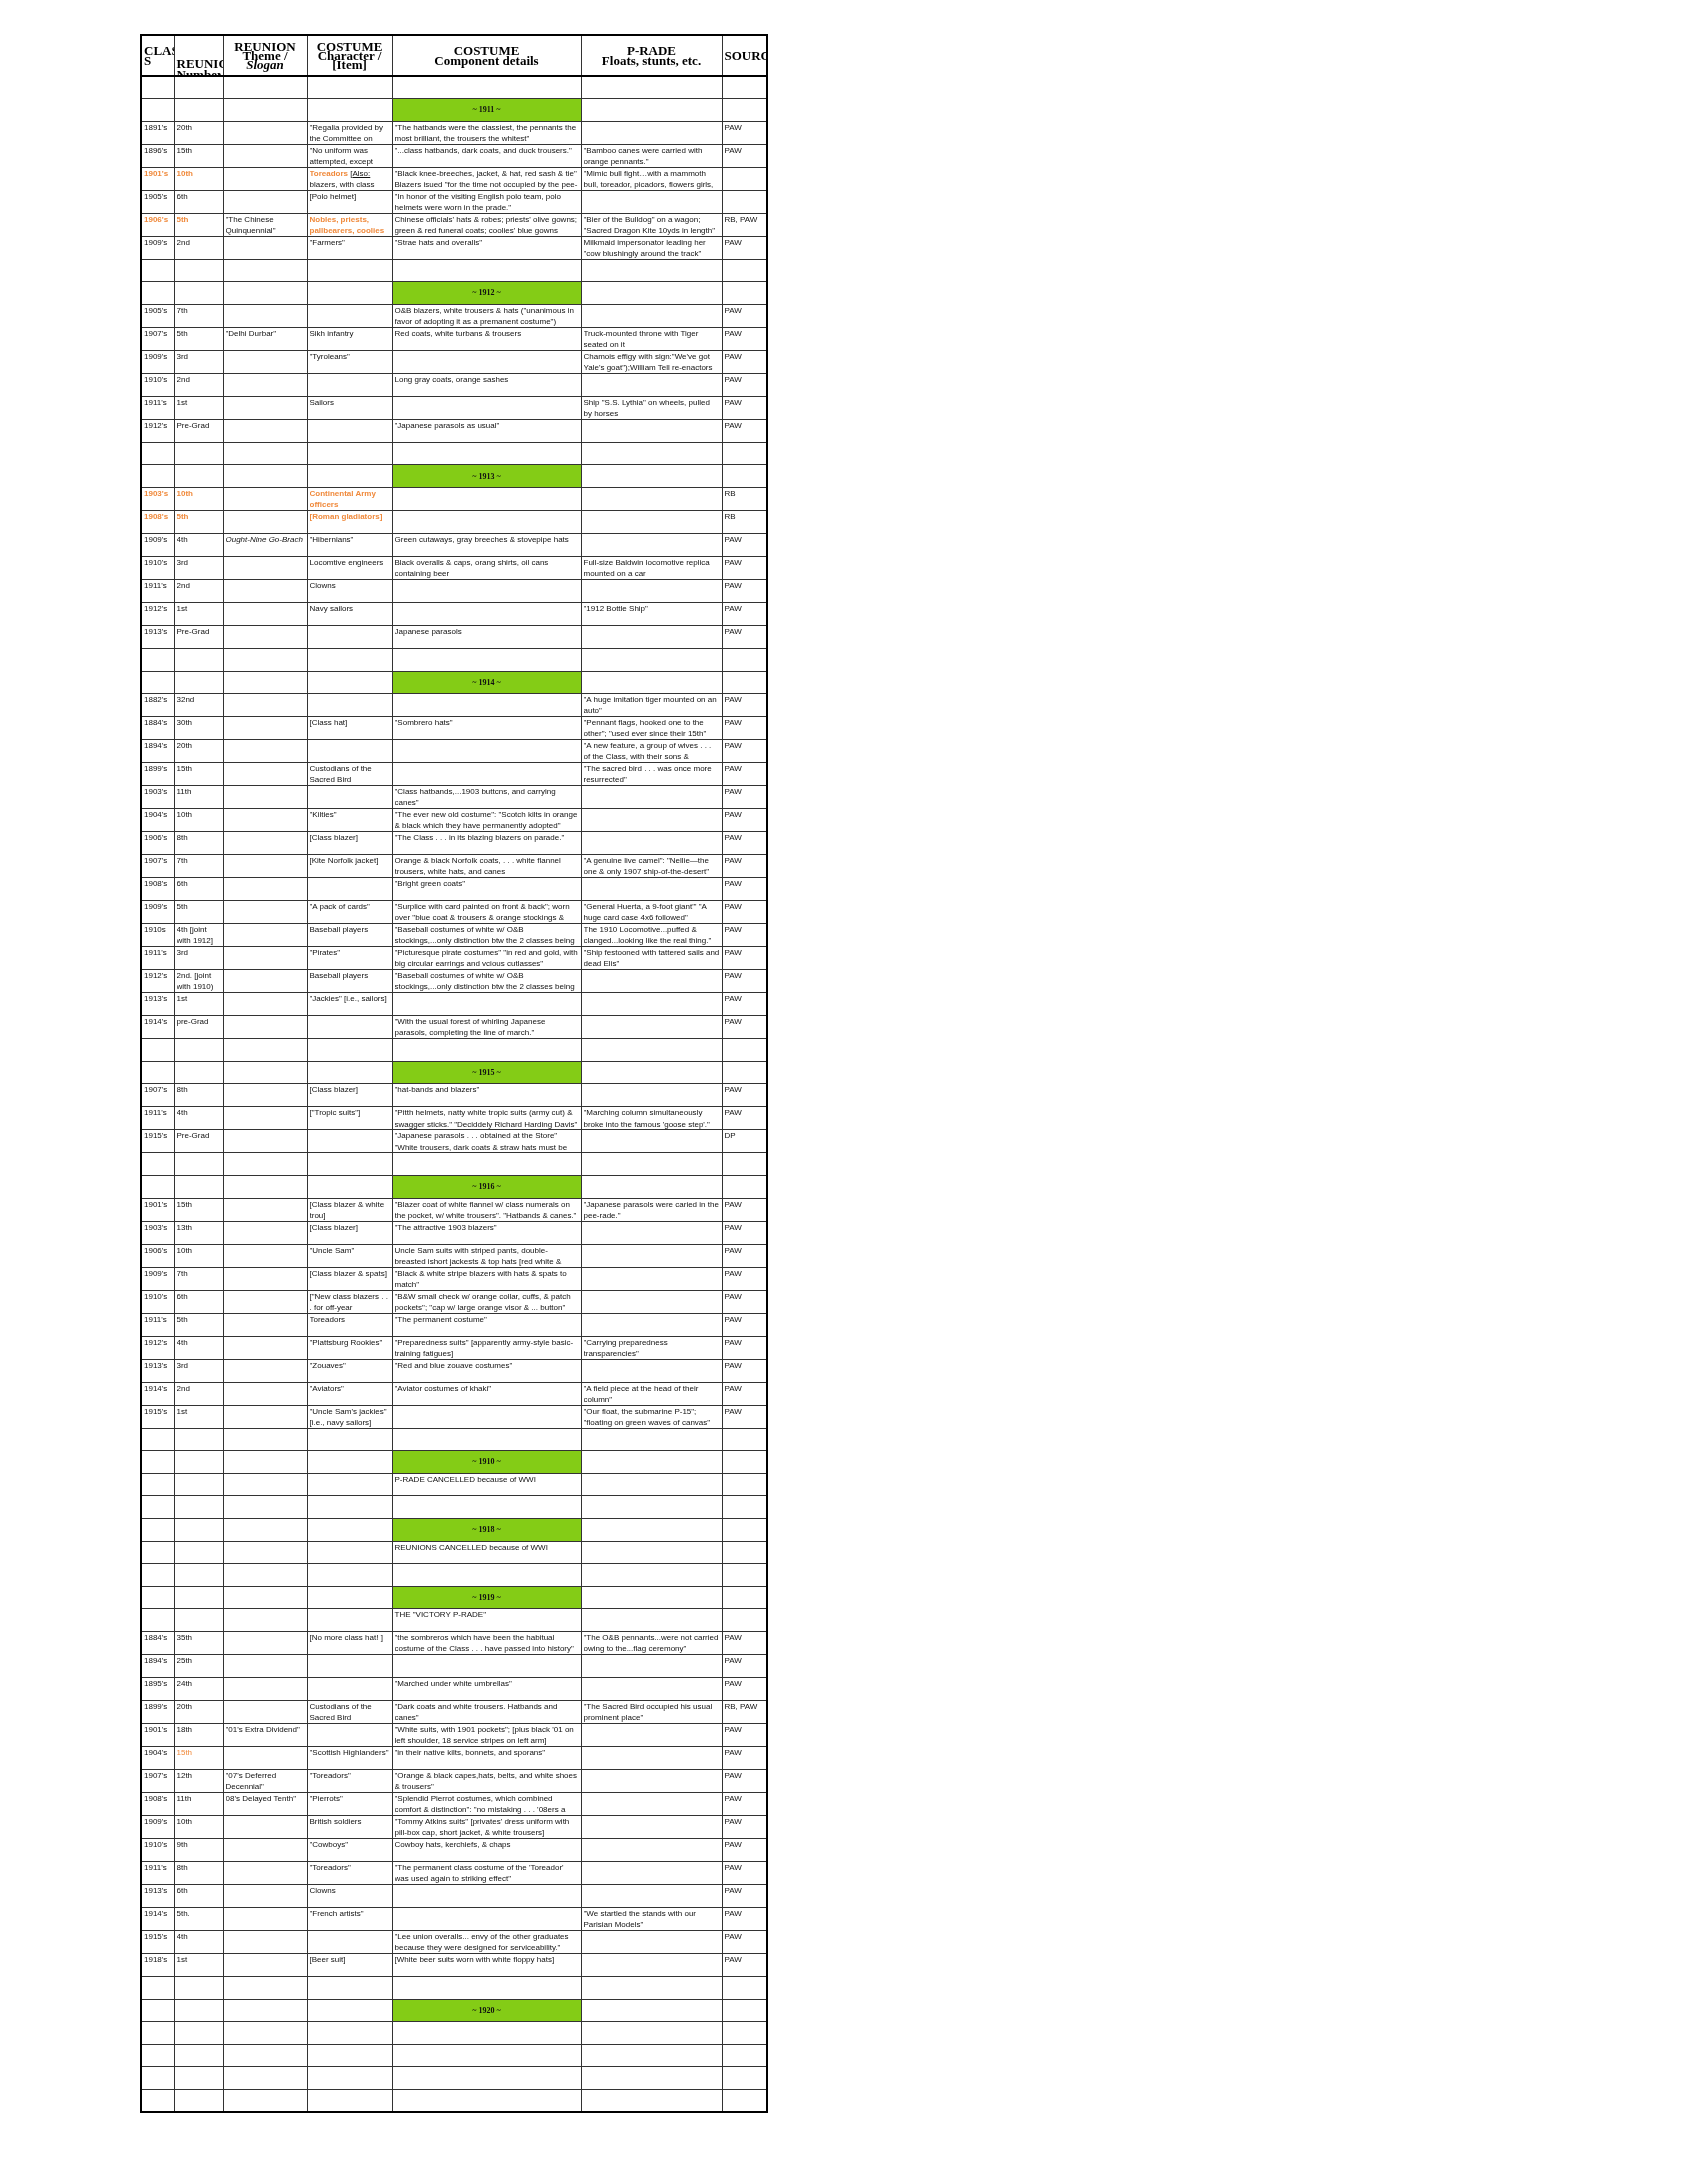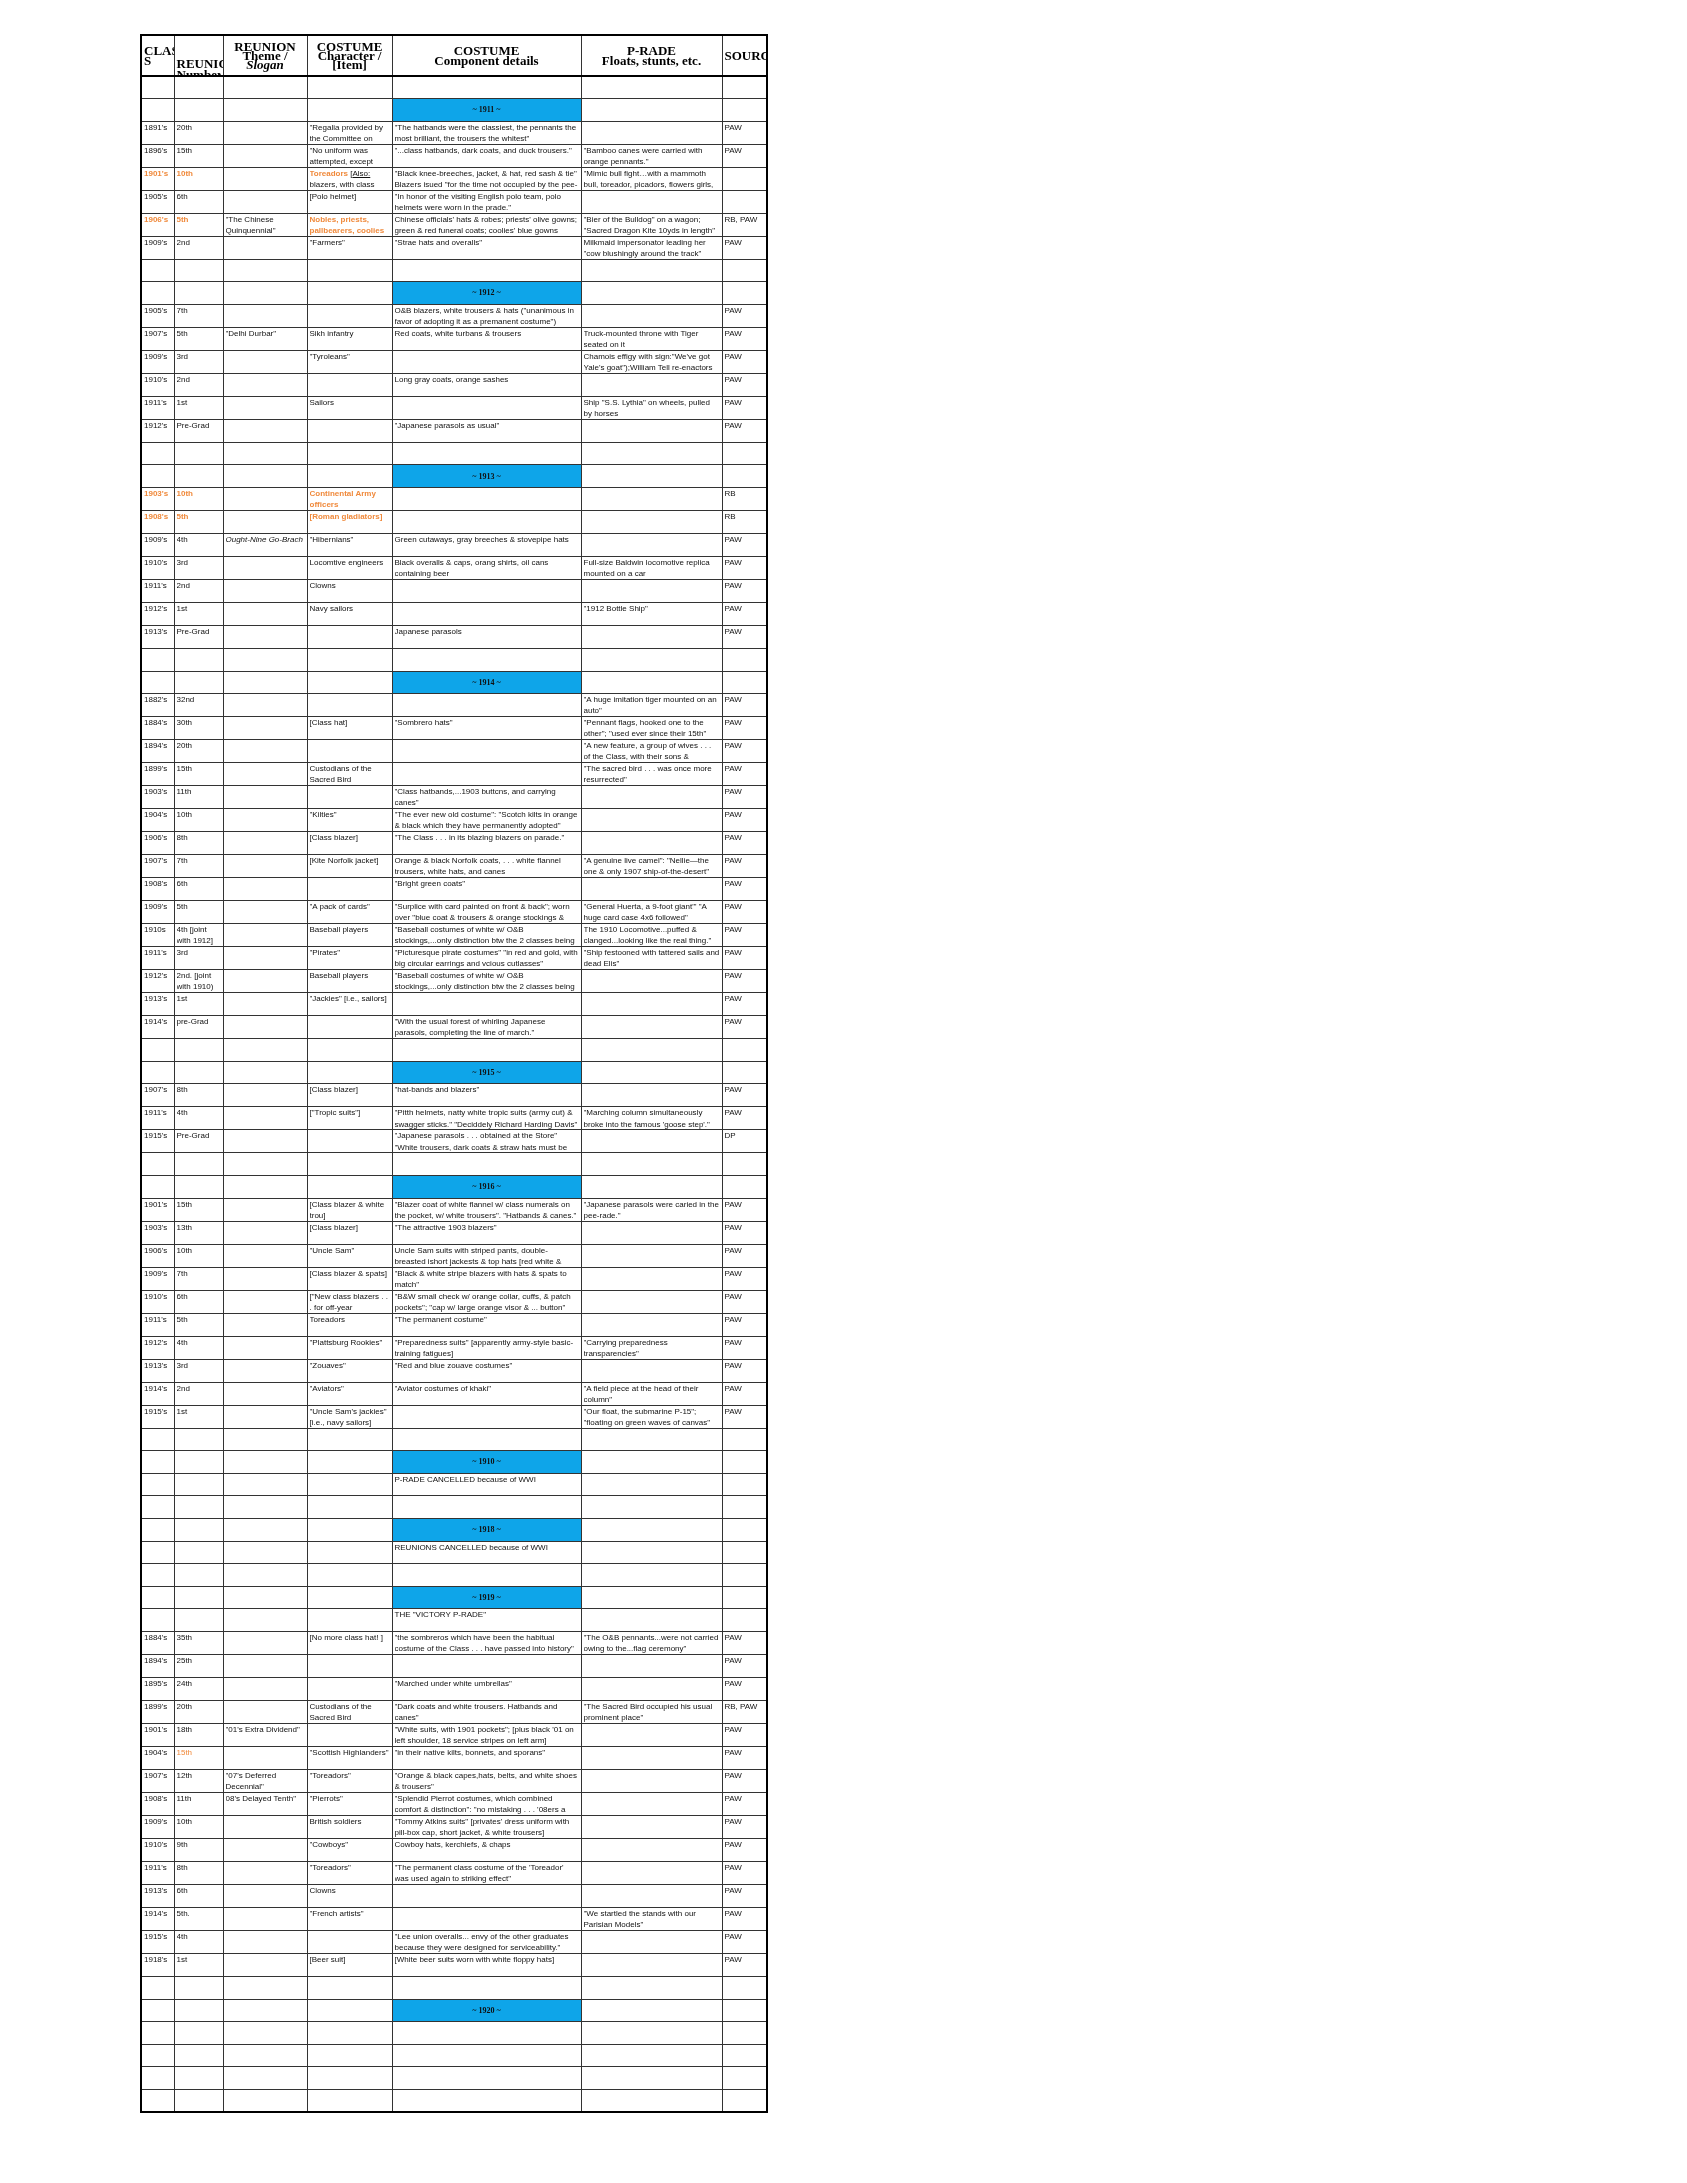--- a/index.html
+++ b/index.html
@@ -8,21 +8,21 @@
   #sheet td,#sheet th{border:1px solid #333;padding:0 2px;vertical-align:top;overflow:hidden;box-sizing:border-box;}
   #sheet th{font-family:"Liberation Serif",serif;font-weight:bold;font-size:13px;line-height:9.3px;text-align:center;vertical-align:middle;height:41px;border-bottom:2.6px solid #000;color:#000;}
   #sheet th.left{text-align:left;}
   #sheet th .sub{display:block;}
   #sheet th em{font-style:italic;}
   #sheet td{height:22.6px;font-size:8px;line-height:11.2px;color:#111;}
   .cellwrap{height:22px;overflow:hidden;display:block;}
   .orange{color:#F08A3C;font-weight:bold;}
   .orange-plain{color:#F08A3C;}
   .italic{font-style:italic;}
-  .banner{background:#0ea5e9;text-align:center !important;vertical-align:middle !important;font-family:"Liberation Serif",serif;font-weight:bold;font-size:13.2px;color:#111;}
+  .banner{background:#84cc16;text-align:center !important;vertical-align:middle !important;font-family:"Liberation Serif",serif;font-weight:bold;font-size:13.2px;color:#111;}
   .note{text-align:left;font-size:8px;}
   .small{font-size:7px;}
   u{}
 </style>
 </head>
 <body>
 
 <table id="sheet">
   <colgroup>
     <col style="width:33px">

